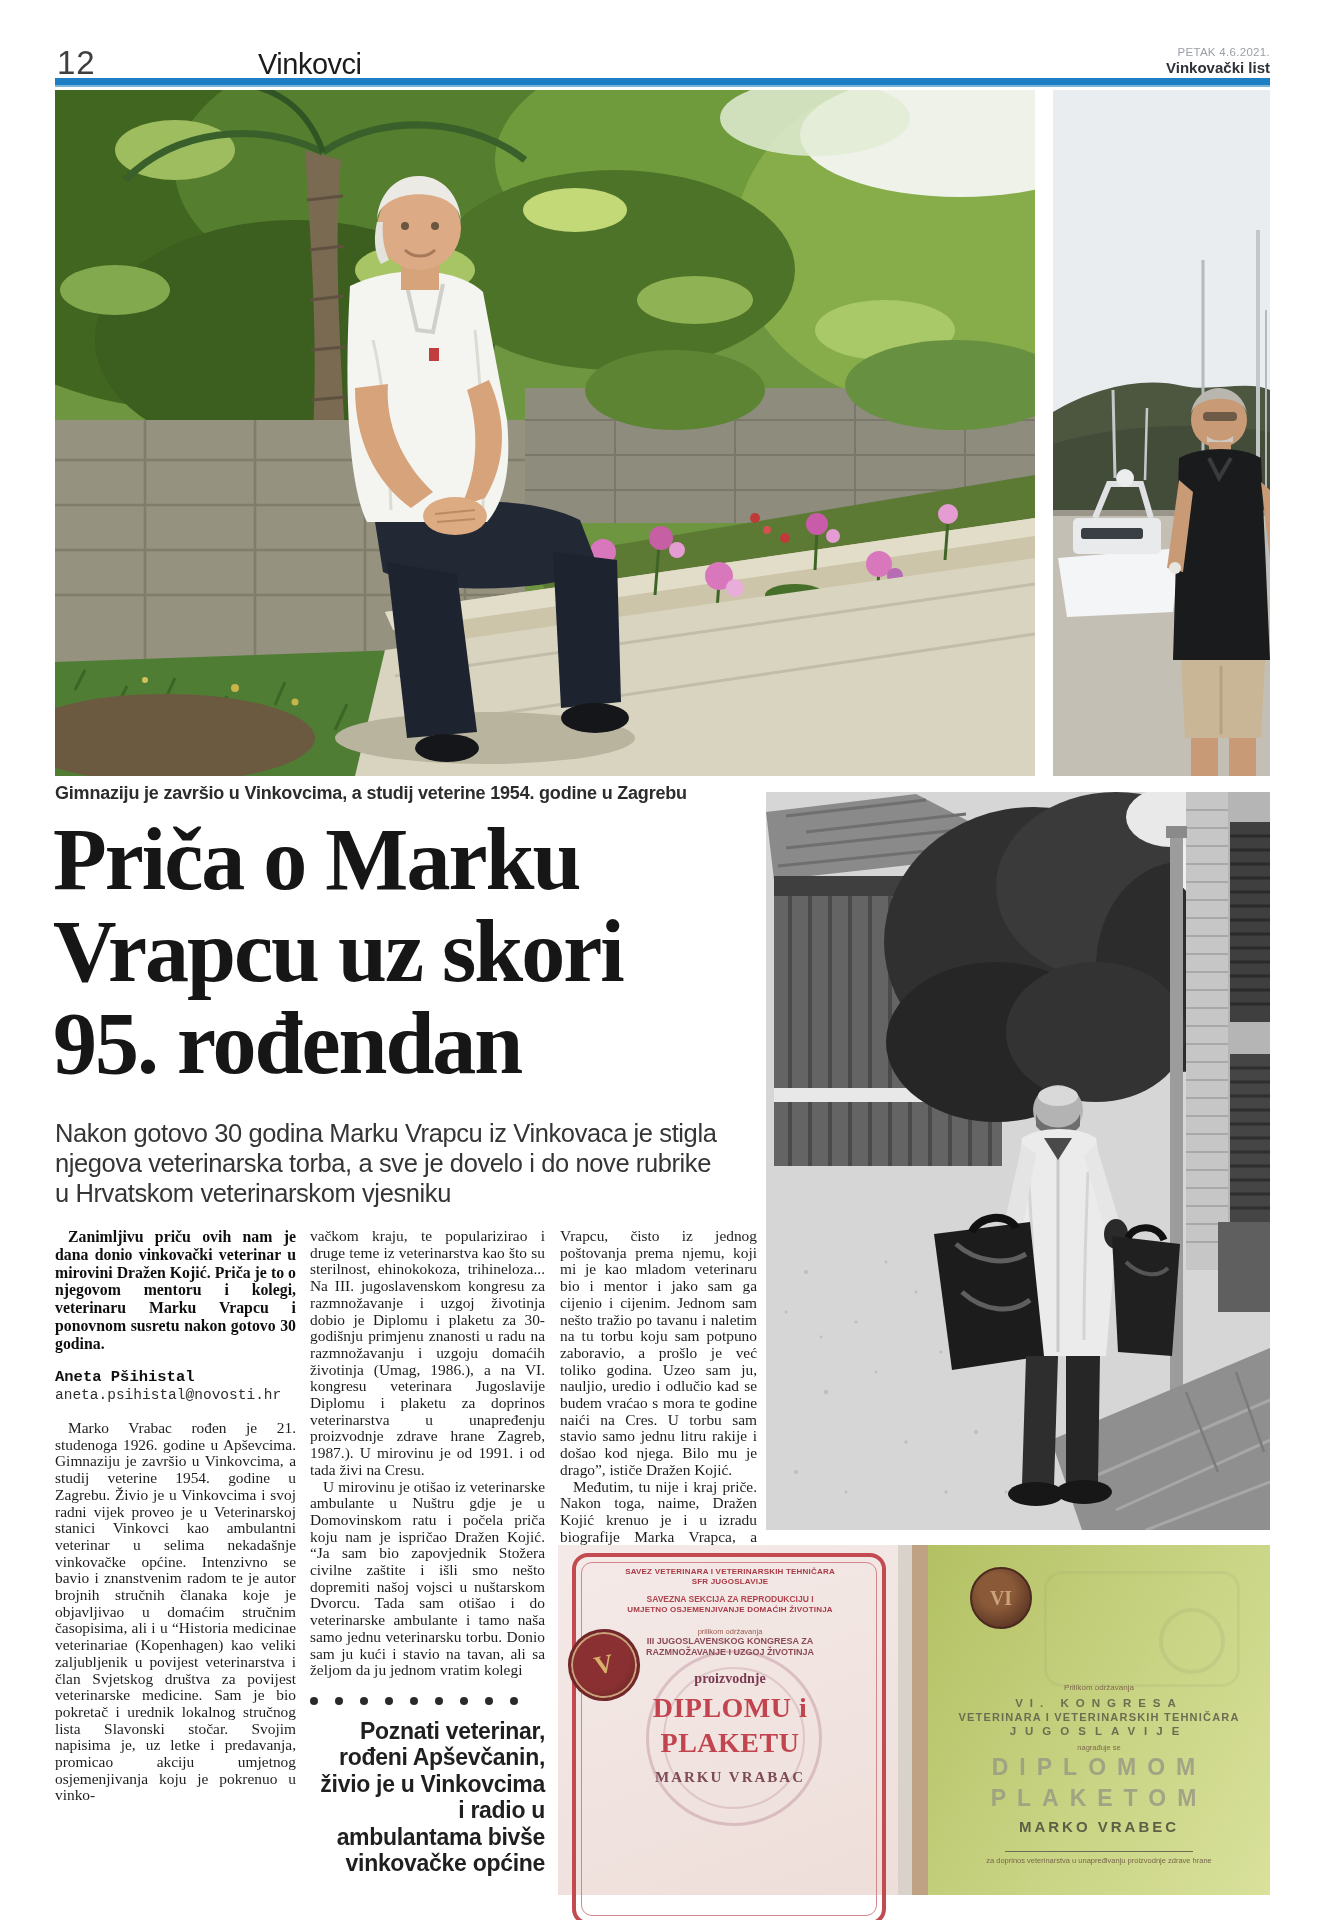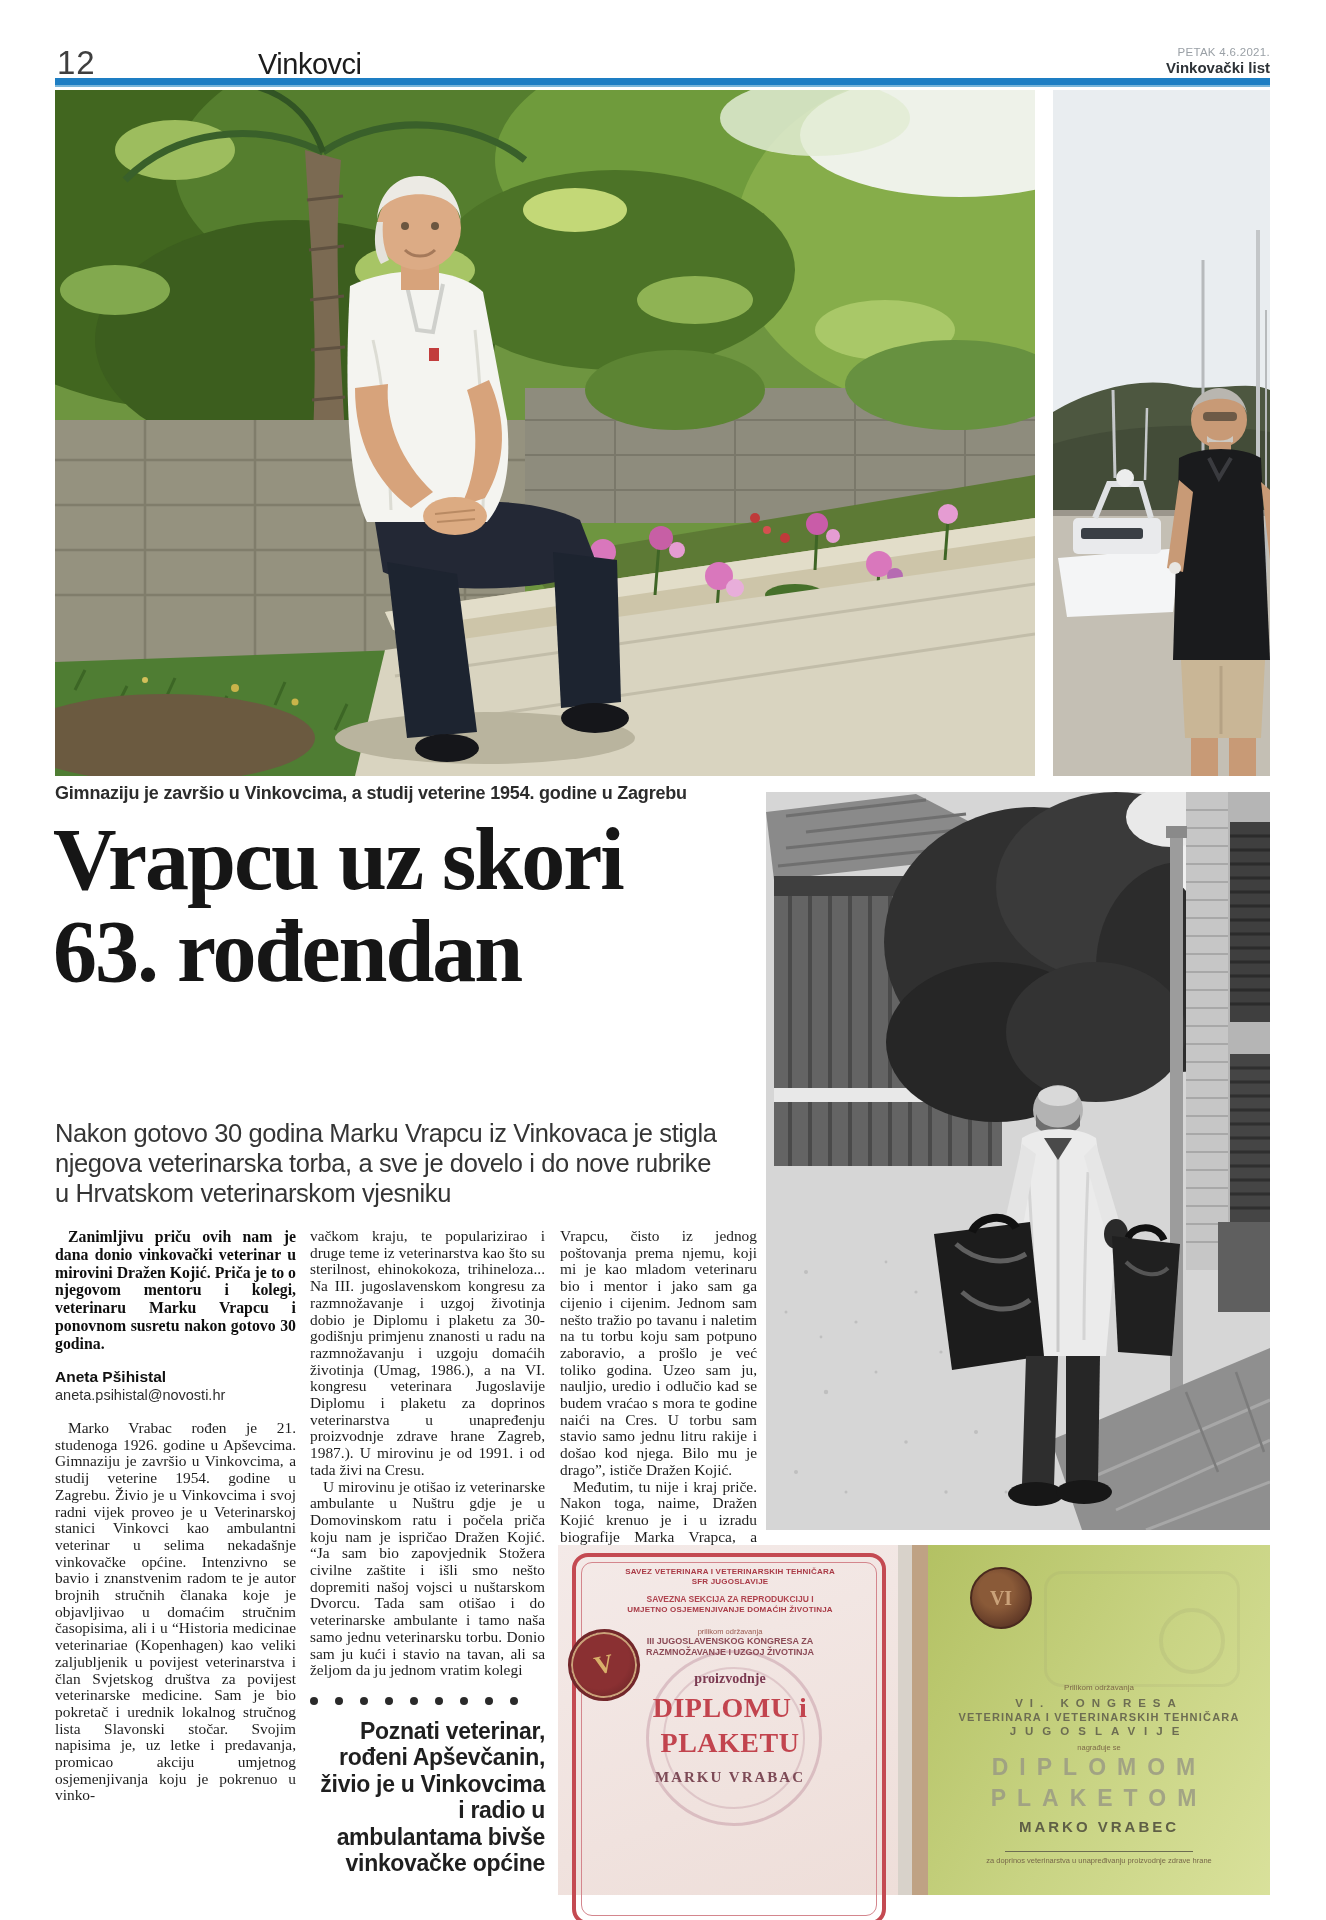--- a/index.html
+++ b/index.html
@@ -22,21 +22,21 @@
   
   .caption{left:55px;top:783px;width:800px;font-family:"Liberation Sans",sans-serif;font-weight:bold;font-size:18px;color:#2c2c2c;letter-spacing:-0.2px;}
   .headline{left:53px;top:814px;width:730px;font-weight:bold;font-size:88px;line-height:92px;color:#161616;letter-spacing:-2px;}
   .standfirst{left:55px;top:1118px;width:668px;font-family:Liberation Sans, sans-serif;font-size:25.5px;line-height:30px;color:#353535;letter-spacing:-0.4px;}
   
   .bodycol{position:absolute;top:1228px;text-align:justify;font-size:15.4px;line-height:16.7px;color:#1d1d1d;}
   .col1{left:55px;width:241px;}
   .col2{left:310px;width:235px;}
   .col3{left:560px;width:197px;}
   .lede{font-weight:bold;font-size:15.8px;line-height:17.8px;color:#0e0e0e;text-indent:13px;margin:0;}
-  .byline{font-family:Liberation Sans, sans-serif;margin-top:16px;text-align:left;}
+  .byline{font-family:Liberation Mono, monospace;margin-top:16px;text-align:left;}
   .byline-author{font-weight:bold;font-size:15.5px;color:#101010;}
   .byline-email{font-size:14.5px;color:#2e2e2e;margin-top:2px;}
   .bodycol p{margin:0;}
   .p-ind{text-indent:13px;}
   .p-first{margin-top:16px !important;}
   .dots{margin-top:18px;display:flex;gap:17px;}
   .dots i{width:8px;height:8px;border-radius:50%;background:#2a2a2a;display:block;}
   .pullquote{margin-top:13px;font-family:"Liberation Sans",sans-serif;font-weight:bold;font-size:23px;line-height:26.5px;color:#1f1f1f;letter-spacing:-0.3px;text-align:right;}
   
   .diploma-wrap{left:558px;top:1545px;width:712px;height:350px;background:#cfc8c0;}
@@ -222,22 +222,23 @@
     <path d="M168 576 L168 644" stroke="#b5a284" stroke-width="3"></path>
     <rect x="138" y="648" width="27" height="38" fill="#c89a76"></rect>
     <rect x="176" y="648" width="27" height="38" fill="#c89a76"></rect>
   </g>
 </svg>
 </div>
 
 <div class="abs caption">Gimnaziju je završio u Vinkovcima, a studij veterine 1954. godine u Zagrebu</div>
 
 <div class="abs headline">
+  <div>Priča o Marku</div>
   <div>Vrapcu uz skori</div>
-  <div>63. rođendan</div>
+  <div>95. rođendan</div>
 </div>
 
 <div class="abs standfirst">Nakon gotovo 30 godina Marku Vrapcu iz Vinkovaca je stigla njegova veterinarska torba, a sve je dovelo i do nove rubrike u Hrvatskom veterinarskom vjesniku</div>
 
 <div class="photo" style="left:766px;top:792px;width:504px;height:738px;">
 <svg width="504" height="738" viewBox="0 0 504 738">
   <rect width="504" height="738" fill="#d6d6d6"></rect>
   <g fill="#bfbfbf">
     <circle cx="40" cy="480" r="2"></circle>
         <circle cx="90" cy="530" r="1.6"></circle>

